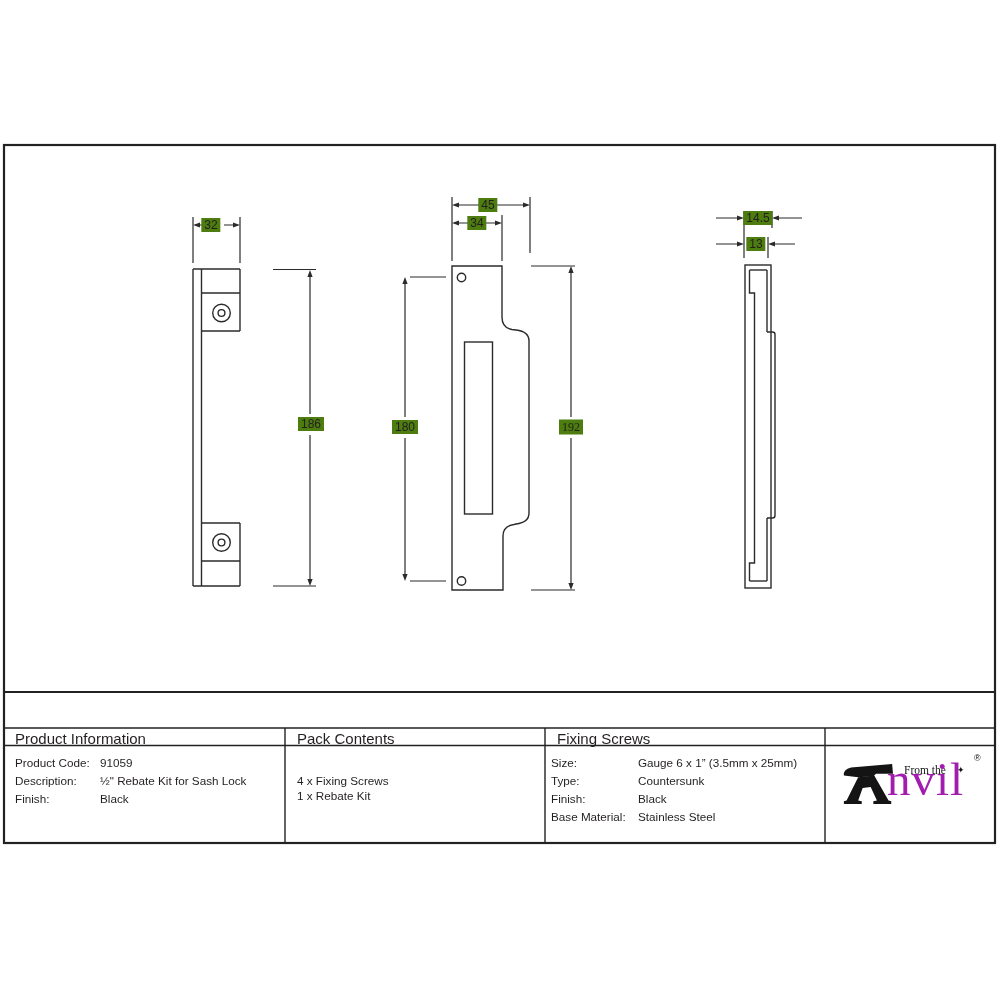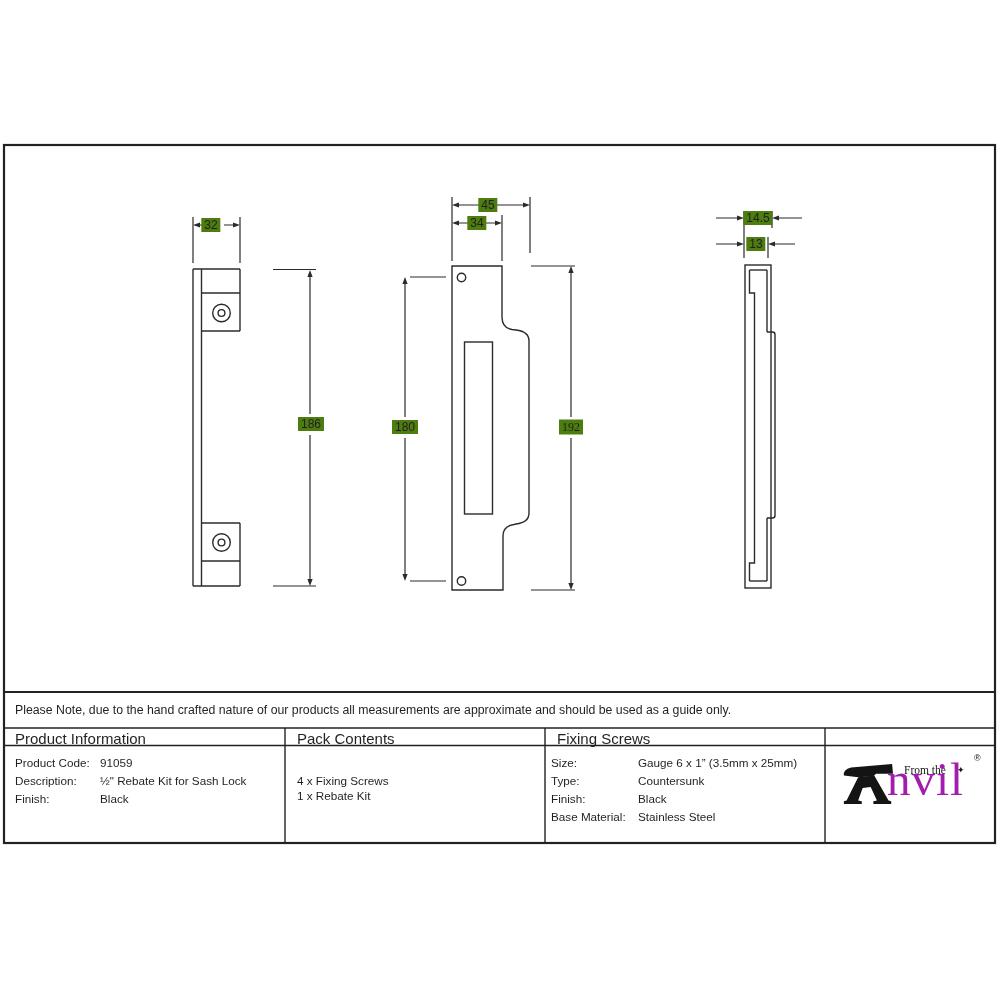--- a/index.html
+++ b/index.html
@@ -118,21 +118,20 @@
 
   <span class="dim" style="left:211px;top:225px;">32</span>
   <span class="dim" style="left:311px;top:424px;">186</span>
   <span class="dim" style="left:488px;top:205px;">45</span>
   <span class="dim" style="left:477px;top:223px;text-align:center;">34</span>
   <span class="dim" style="left:405px;top:427px;">180</span>
   <span class="dim" style="left:571px;top:427px;font-family:Liberation Serif, serif;">192</span>
   <span class="dim" style="left:758px;top:218px;">14.5</span>
   <span class="dim" style="left:756px;top:244px;">13</span>
 
-  <span class="txt note" style="left:15px;top:703px;">Please Note, due to the hand crafted nature of our products all measurements are approximate and should be used as a guide only.</span>
 
   <span class="txt hdr" style="left:15px;top:731px;">Product Information</span>
   <span class="txt hdr" style="left:297px;top:731px;">Pack Contents</span>
   <span class="txt hdr" style="left:557px;top:731px;">Fixing Screws</span>
 
   <span class="txt cell" style="left:15px;top:755px;">Product Code:</span>
   <span class="txt cell" style="left:100px;top:755px;">91059</span>
   <span class="txt cell" style="left:15px;top:773px;">Description:</span>
   <span class="txt cell" style="left:100px;top:773px;">½" Rebate Kit for Sash Lock</span>
   <span class="txt cell" style="left:15px;top:791px;">Finish:</span>

